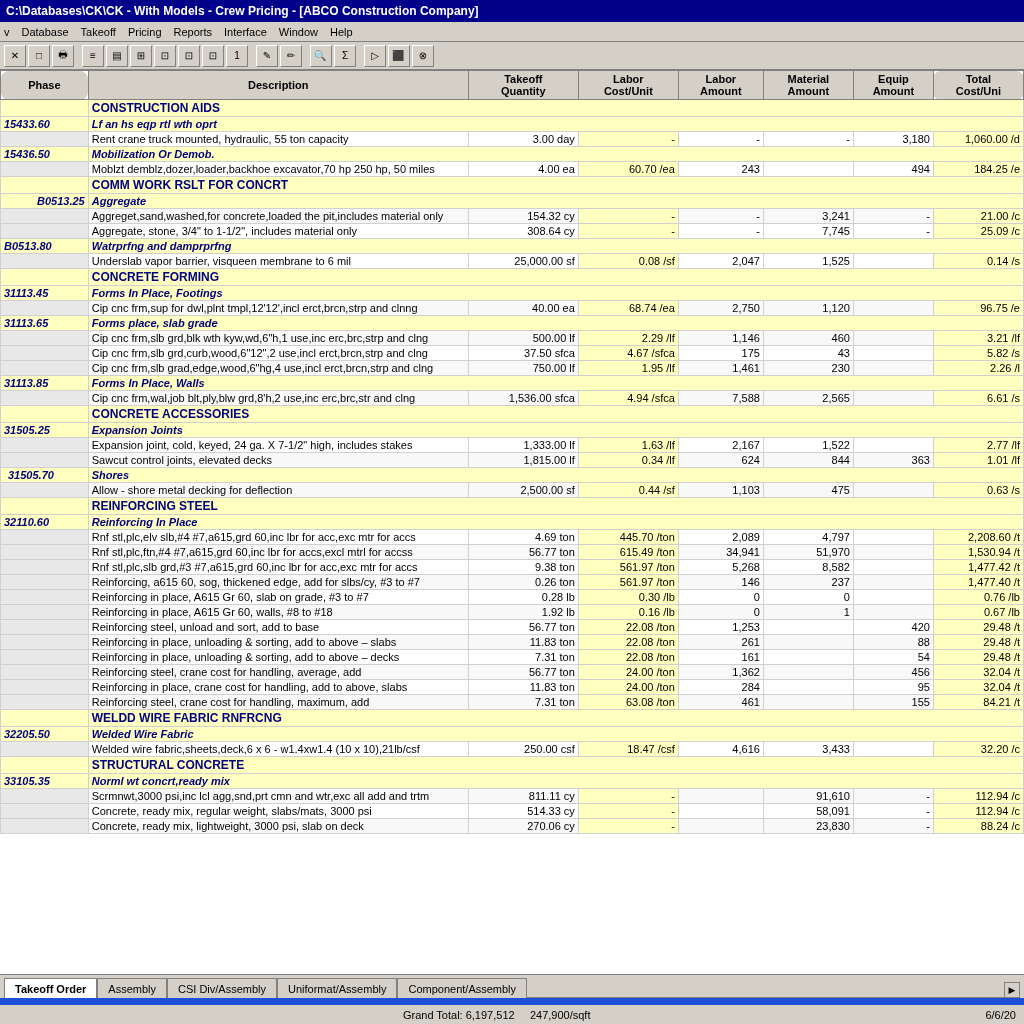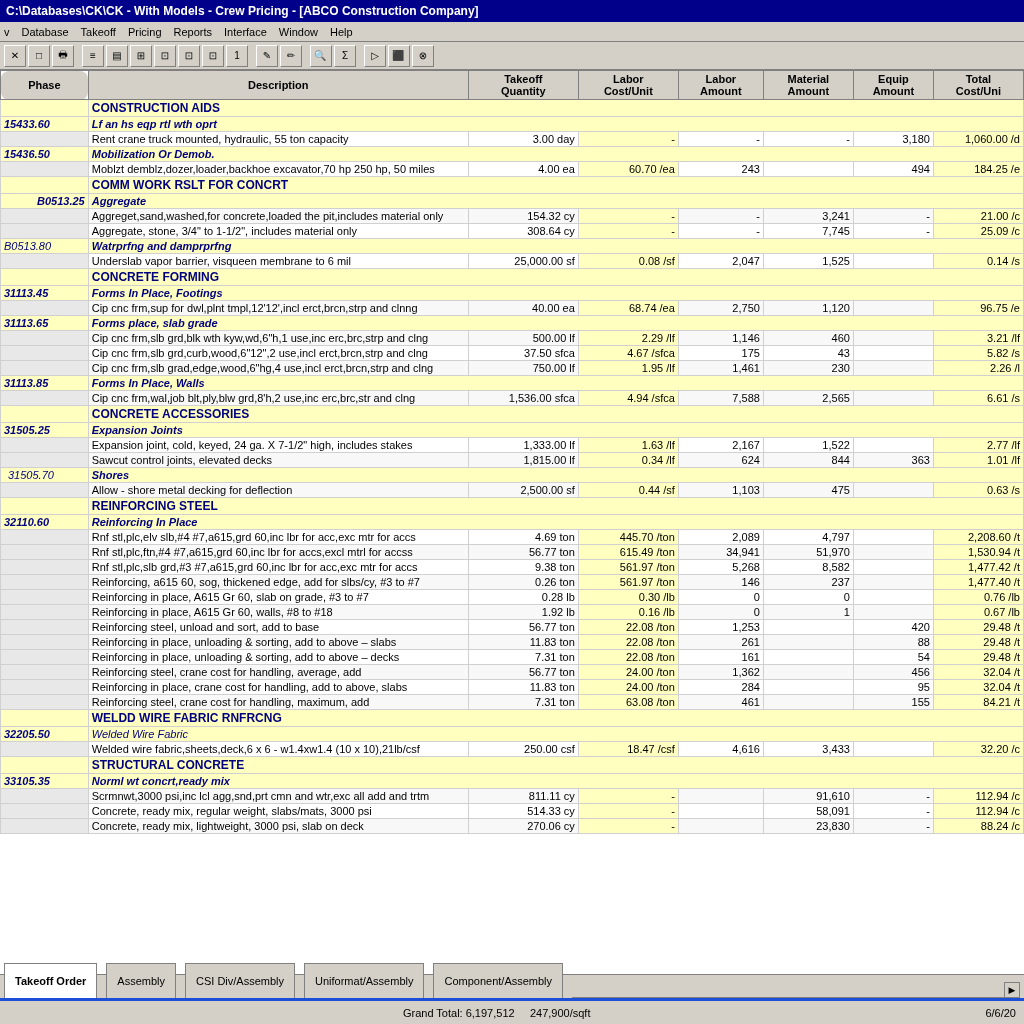--- a/index.html
+++ b/index.html
@@ -81,21 +81,21 @@
       white-space: nowrap;
     }
     
     th.phase-col { width: 87px; border-radius: 8px; }
     th.desc-col { width: 380px; }
     th.takeoff-col { width: 110px; }
     th.labor-cost-col { width: 100px; }
     th.labor-amt-col { width: 85px; }
     th.material-col { width: 90px; }
     th.equip-col { width: 80px; }
-    th.total-col { width: 90px; }
+    th.total-col { width: 90px; border-radius: 8px; }
     
     td {
       border: 1px solid #d0d0d0;
       padding: 1px 3px;
       font-size: 11px;
       white-space: nowrap;
       overflow: hidden;
     }
     
     
@@ -137,39 +137,39 @@
       border-top: 1px solid #808080;
       padding: 0 4px;
     }
     .tab {
       background: #d4d0c8;
       border: 1px solid #808080;
       border-bottom: none;
       padding: 2px 10px;
       cursor: pointer;
       font-size: 11px;
-      height: 35px;
+      height: 20px;
       display: flex;
       align-items: center;
-      margin-right: 9px;
+      margin-right: 0;
       text-align: center;
     }
     .tab.active {
       background: white;
       font-weight: bold;
     }
     
     
     #status-bar {
       background: #d4d0c8;
       height: 26px;
       display: flex;
       align-items: center;
       padding: 0 8px;
-      border-top: 3px solid #1d4ed8;
+      border-top: 7px solid #1d4ed8;
       justify-content: space-between;
       font-size: 11px;
     }
     
     .scroll-arrow {
       width: 16px; height: 16px;
       background: #d4d0c8;
       border: 1px solid #808080;
       display: flex; align-items: center; justify-content: center;
       cursor: pointer; font-size: 9px;
@@ -290,21 +290,21 @@
         <td style="background:#e8e8e8;"></td>
         <td>Aggregate, stone, 3/4" to 1-1/2", includes material only</td>
         <td class="right">308.64 cy</td>
         <td class="right yellow">-</td>
         <td class="right">-</td>
         <td class="right">7,745</td>
         <td class="right">-</td>
         <td class="right yellow">25.09 /c</td>
       </tr>
         <tr class="category-row">
-        <td class="yellow" style="color:#000080;font-style:italic;font-weight:normal;">B0513.80</td>
+        <td class="yellow" style="color:#000080;font-style:italic;font-weight:bold;">B0513.80</td>
         <td class="yellow" colspan="7" style="font-style:italic;font-weight:bold;color:#000080;">Watrprfng and damprprfng</td>
       </tr>
         <tr class="data-row">
         <td style="background:#e8e8e8;"></td>
         <td>Underslab vapor barrier, visqueen membrane to 6 mil</td>
         <td class="right">25,000.00 sf</td>
         <td class="right yellow">0.08 /sf</td>
         <td class="right">2,047</td>
         <td class="right">1,525</td>
         <td class="right"></td>
@@ -398,21 +398,21 @@
         <td style="background:#e8e8e8;"></td>
         <td>Sawcut control joints, elevated decks</td>
         <td class="right">1,815.00 lf</td>
         <td class="right yellow">0.34 /lf</td>
         <td class="right">624</td>
         <td class="right">844</td>
         <td class="right">363</td>
         <td class="right yellow">1.01 /lf</td>
       </tr>
         <tr class="category-row">
-        <td class="yellow" style="color:#000080;font-style:italic;font-weight:normal;padding-left:7px;">31505.70</td>
+        <td class="yellow" style="color:#000080;font-style:italic;font-weight:bold;padding-left:7px;">31505.70</td>
         <td class="yellow" colspan="7" style="font-style:italic;font-weight:bold;color:#000080;">Shores</td>
       </tr>
         <tr class="data-row">
         <td style="background:#e8e8e8;"></td>
         <td>Allow - shore metal decking for deflection</td>
         <td class="right">2,500.00 sf</td>
         <td class="right yellow">0.44 /sf</td>
         <td class="right">1,103</td>
         <td class="right">475</td>
         <td class="right"></td>
@@ -545,21 +545,21 @@
         <td class="right"></td>
         <td class="right">155</td>
         <td class="right yellow">84.21 /t</td>
       </tr>
         <tr class="section-header">
         <td class="yellow"></td>
         <td class="yellow" colspan="7" style="font-weight:bold;font-size:12px;color:#000080;">WELDD WIRE FABRIC RNFRCNG</td>
       </tr>
         <tr class="category-row">
         <td class="yellow" style="color:#000080;font-style:italic;font-weight:bold;">32205.50</td>
-        <td class="yellow" colspan="7" style="font-style:italic;font-weight:normal;color:#000080;margin-top:28px;">Welded Wire Fabric</td>
+        <td class="yellow" colspan="7" style="font-style:italic;font-weight:bold;color:#000080;margin-top:28px;">Welded Wire Fabric</td>
       </tr>
         <tr class="data-row">
         <td style="background:#e8e8e8;"></td>
         <td>Welded wire fabric,sheets,deck,6 x 6 - w1.4xw1.4 (10 x 10),21lb/csf</td>
         <td class="right">250.00 csf</td>
         <td class="right yellow">18.47 /csf</td>
         <td class="right">4,616</td>
         <td class="right">3,433</td>
         <td class="right"></td>
         <td class="right yellow">32.20 /c</td>

